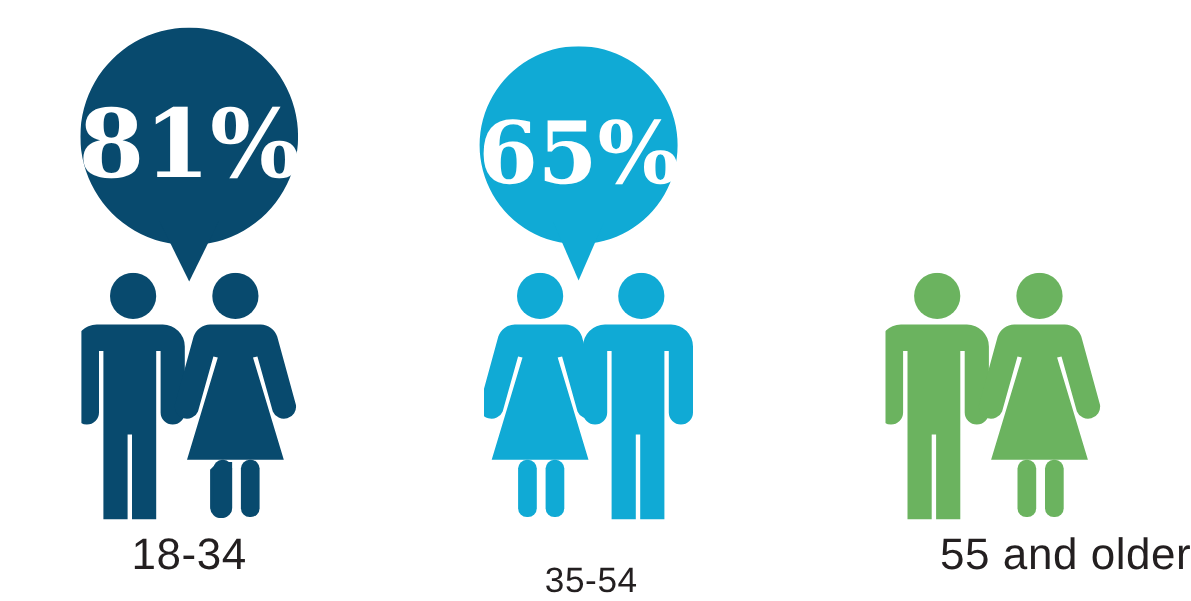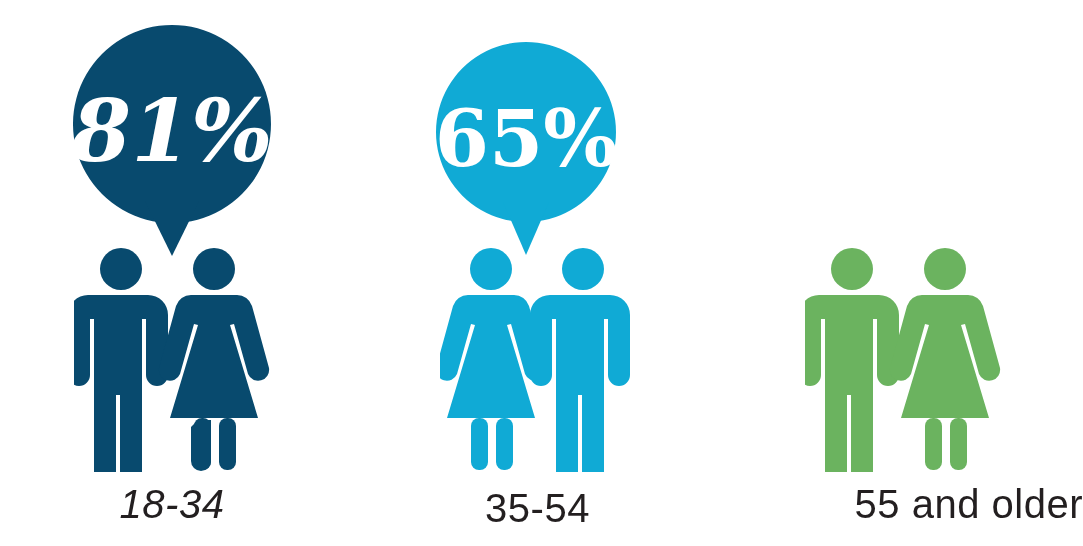--- a/index.html
+++ b/index.html
@@ -43,29 +43,29 @@
     position: absolute;
     width: 100%;
     text-align: center;
     color: #231f20;
     font-family: "Liberation Sans", sans-serif;
     font-weight: 400;
     letter-spacing: 0.5px;
     white-space: nowrap;
   }
   
-  #group-1 { left: 0px;   width: 344px; font-style: italic; }
+  #group-1 { left: 0px;   width: 344px; }
   #group-1 .bubble-wrap { left: 73px; top: 25px; }
   #group-1 .people      { left: 74px; top: 248px; }
   #group-1 .age-label   { top: 482px; font-size: 40px; }
   
   #group-2 { left: 360px; width: 355px; }
   #group-2 .bubble-wrap { left: 75px; top: 42px; }
   #group-2 .people      { left: 80px; top: 248px; }
-  #group-2 .age-label   { top: 486px; font-size: 40px; }
+  #group-2 .age-label   { top: 509px; font-size: 32px; }
   
   #group-3 { left: 725px; width: 358px; }
   #group-3 .bubble-wrap { left: 85px; top: 28px; }
   #group-3 .people      { left: 80px; top: 248px; }
   #group-3 .age-label   { top: 482px; font-size: 40px; text-align: right; }
 </style>
 </head>
 <body>
 
 <div class="infographic">

